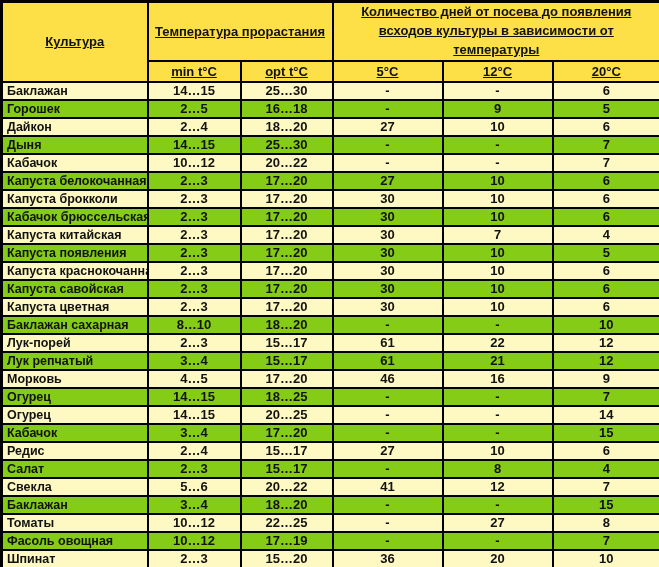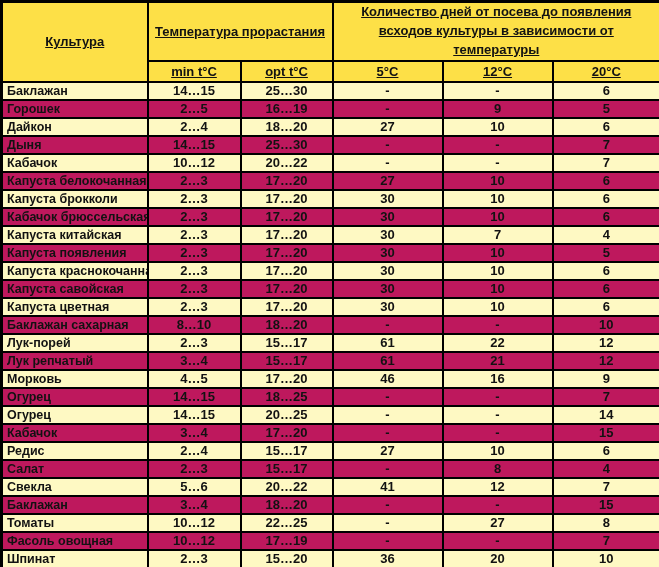--- a/index.html
+++ b/index.html
@@ -43,21 +43,21 @@
     font-size: 13px;
     text-align: center;
     height: 16px;
   }
   .germ tbody td.culture {
     text-align: left;
     padding-left: 4px;
     font-size: 12.5px;
   }
   .germ tbody tr.row-white { background: #fef9c3; }
-  .germ tbody tr.row-orange { background: #be185d; }
+  .germ tbody tr.row-orange { background: #84cc16; }
 </style>
 </head>
 <body>
 
 <table class="germ">
   <colgroup>
     <col style="width:146px">
     <col style="width:93px">
     <col style="width:92px">
     <col style="width:110px">
@@ -83,21 +83,21 @@
         <td class="culture">Баклажан</td>
         <td class="val">14…15</td>
         <td class="val">25…30</td>
         <td class="val">-</td>
         <td class="val">-</td>
         <td class="val">6</td>
       </tr>
       <tr class="row-orange">
         <td class="culture">Горошек</td>
         <td class="val">2…5</td>
-        <td class="val">16…19</td>
+        <td class="val">16…18</td>
         <td class="val">-</td>
         <td class="val">9</td>
         <td class="val">5</td>
       </tr>
       <tr class="row-white">
         <td class="culture">Дайкон</td>
         <td class="val">2…4</td>
         <td class="val">18…20</td>
         <td class="val">27</td>
         <td class="val">10</td>

